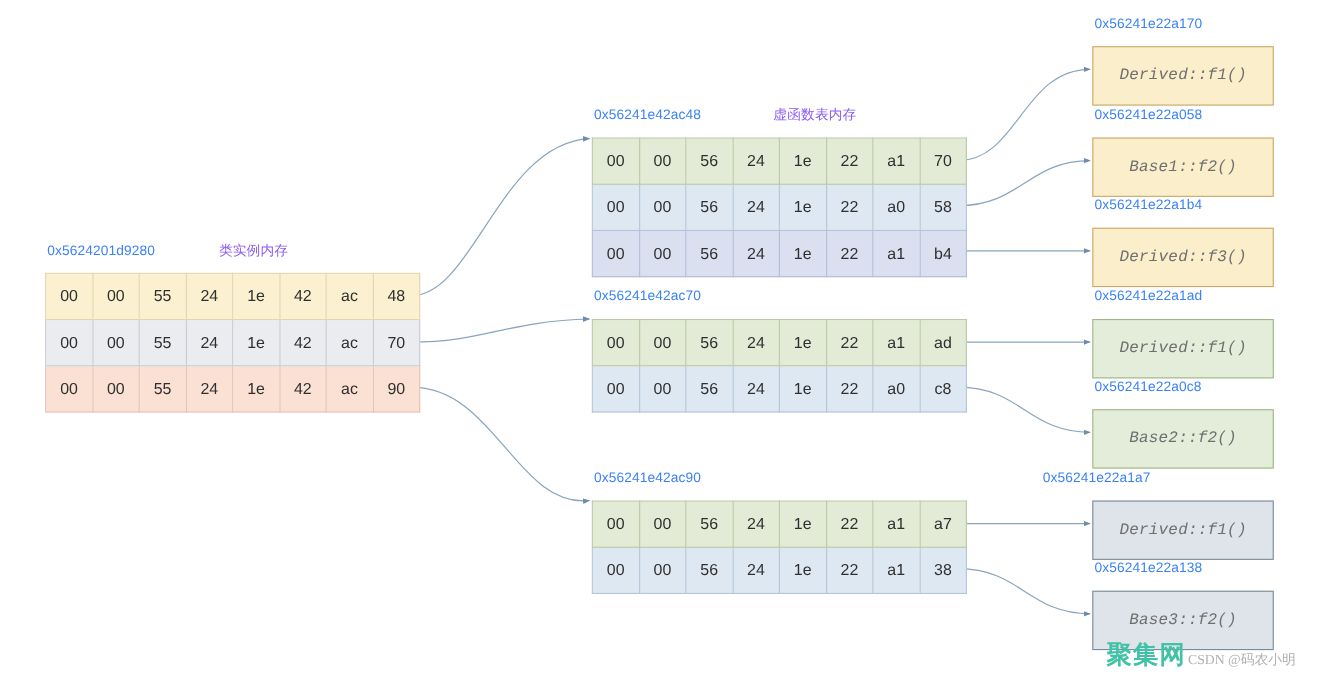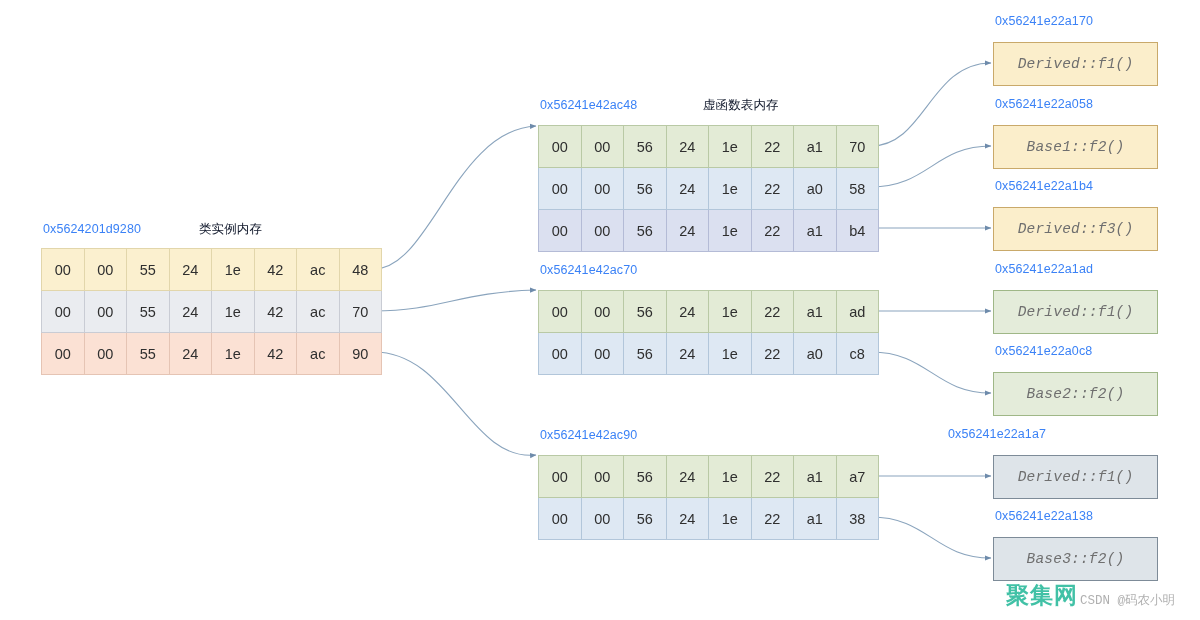--- a/index.html
+++ b/index.html
@@ -17,21 +17,21 @@
 
   
   .abs{position:absolute;}
 
   
   .caption{
     font-size:12.5px;color:#3b82f6;white-space:nowrap;
     font-family:"Liberation Sans","DejaVu Sans",sans-serif;
     letter-spacing:.1px;
   }
-  .caption.cn{color:#0f172a;}
+  .caption.cn{color:#8b5cf6;}
 
   
   .memtable{border-collapse:collapse;table-layout:fixed;border-radius:32px;}
   .memtable td{
     width:41.5px;height:41px;
     text-align:center;vertical-align:middle;
     font-size:14.5px;color:#2f2f2f;
     font-family:"Liberation Sans","DejaVu Sans",sans-serif;
     padding:0;
   }
@@ -39,40 +39,40 @@
   .r-yellow td{background:#fbf0cf;border:1px solid #e2d6ab;}
   .r-gray   td{background:#eaecf0;border:1px solid #c9ccd4;}
   .r-peach  td{background:#fbe1d4;border:1px solid #e5c4b4;}
   
   .r-green  td{background:#e3ebd6;border:1px solid #b9c9a5;}
   .r-blue   td{background:#dee8f3;border:1px solid #b2c6da;}
   .r-lav    td{background:#dbe0f0;border:1px solid #b4bbd6;}
 
   
   .fnbox{
-    width:165px;height:44px;
+    width:165px;height:54px;
     display:flex;align-items:center;justify-content:center;
     font-family:"Liberation Mono","DejaVu Sans Mono",monospace;
     font-style:italic;
     font-size:14.5px;
     letter-spacing:.2px;
     box-sizing:border-box;
   }
   .fn-yellow{background:#fbeecb;border:1px solid #c9a96a;color:#6f6f6f;}
   .fn-green {background:#e4ecda;border:1px solid #9fb787;color:#6f6f6f;}
   .fn-slate {background:#dee4e9;border:1px solid #7d8b98;color:#6f6f6f;}
 
   
   .wm{position:absolute;display:flex;align-items:flex-end;}
   .wm-brand{
     font-family:"DejaVu Sans","Liberation Sans",sans-serif;
     font-weight:bold;font-size:23px;color:#41c1a6;letter-spacing:1px;
   }
   .wm-sub{
-    font-family:Liberation Mono, monospace;
+    font-family:Liberation Serif, serif;
     font-size:12.5px;color:#b0b0b0;margin-left:2px;margin-bottom:2px;white-space:nowrap;
   }
 </style>
 </head>
 <body>
 
 <div id="stage">
 
   <svg id="wires" viewBox="0 0 1200 620">
     <defs>

